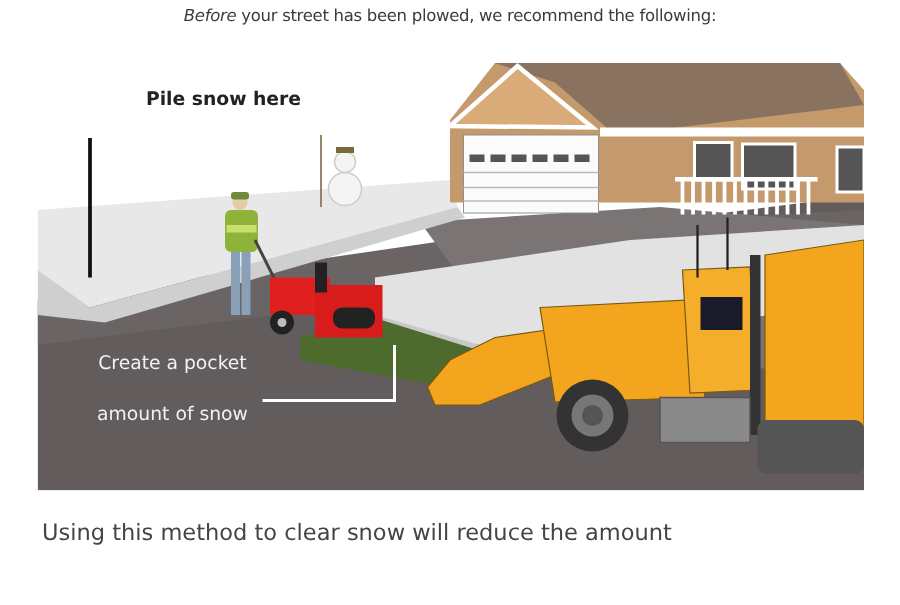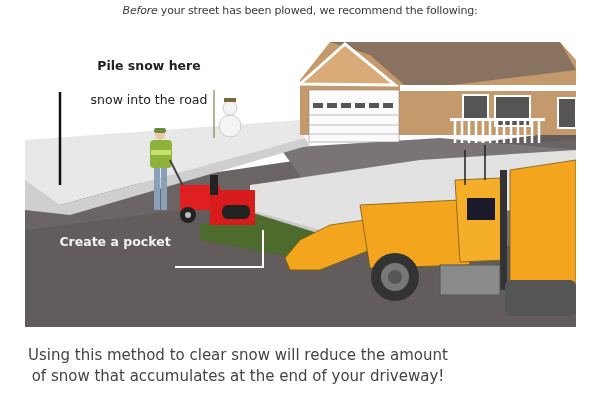--- a/index.html
+++ b/index.html
@@ -5,21 +5,21 @@
   html, body { margin:0; padding:0; background:#ffffff; }
   body { width:600px; height:403px; position:relative; overflow:hidden; font-family:"DejaVu Sans", sans-serif; }
   .header { position:absolute; left:0; top:4px; width:600px; text-align:center; font-size:11px; color:#3a3a3a; letter-spacing:-0.2px; }
   .header em { font-style:italic; }
   .scene { position:absolute; left:25px; top:25px; width:551px; height:302px; overflow:hidden; }
   .scene svg { display:block; }
   .callout { position:absolute; text-align:center; line-height:17px; font-size:12.5px; }
   .pile { left:62px; top:57px; width:120px; color:#222;margin-left:27px; }
   .pile b { font-weight:bold; display:block; }
   .pocket { left:55px; top:233px; width:120px; color:#f2f2f2; }
-  .pocket b { font-weight:bold; display:block; }
+  .pocket b { font-weight:normal; display:block; }
   .footer { position:absolute; left:0; top:345px; width:476px; text-align:center; font-size:15px; line-height:21px; color:#444; }
 </style>
 </head>
 <body>
 
 <div class="header"><em>Before</em><span> your street has been plowed, we recommend the following:</span></div>
 
 <div class="scene">
   <svg width="551" height="302" viewBox="25 25 551 302" xmlns="http://www.w3.org/2000/svg">
 
@@ -125,25 +125,23 @@
     </g>
 
     <line x1="60" y1="92" x2="60" y2="185" stroke="#111" stroke-width="2.5"></line>
     <polyline points="175,267 263,267 263,230" fill="none" stroke="#ffffff" stroke-width="2"></polyline>
   </svg>
 </div>
 
 <div class="callout pile">
   <b>Pile snow here</b>
   <br>
-  <span>snow into the road</span>
 </div>
 
 <div class="callout pocket">
   <b>Create a pocket</b>
   <br>
-  <br>
+  <span>amount of snow</span><br>
 </div>
 
 <div class="footer">
   <span>Using this method to clear snow will reduce the amount</span><br>
-  <span>of snow that accumulates at the end of your driveway!</span>
 </div>
 
 </body></html>

